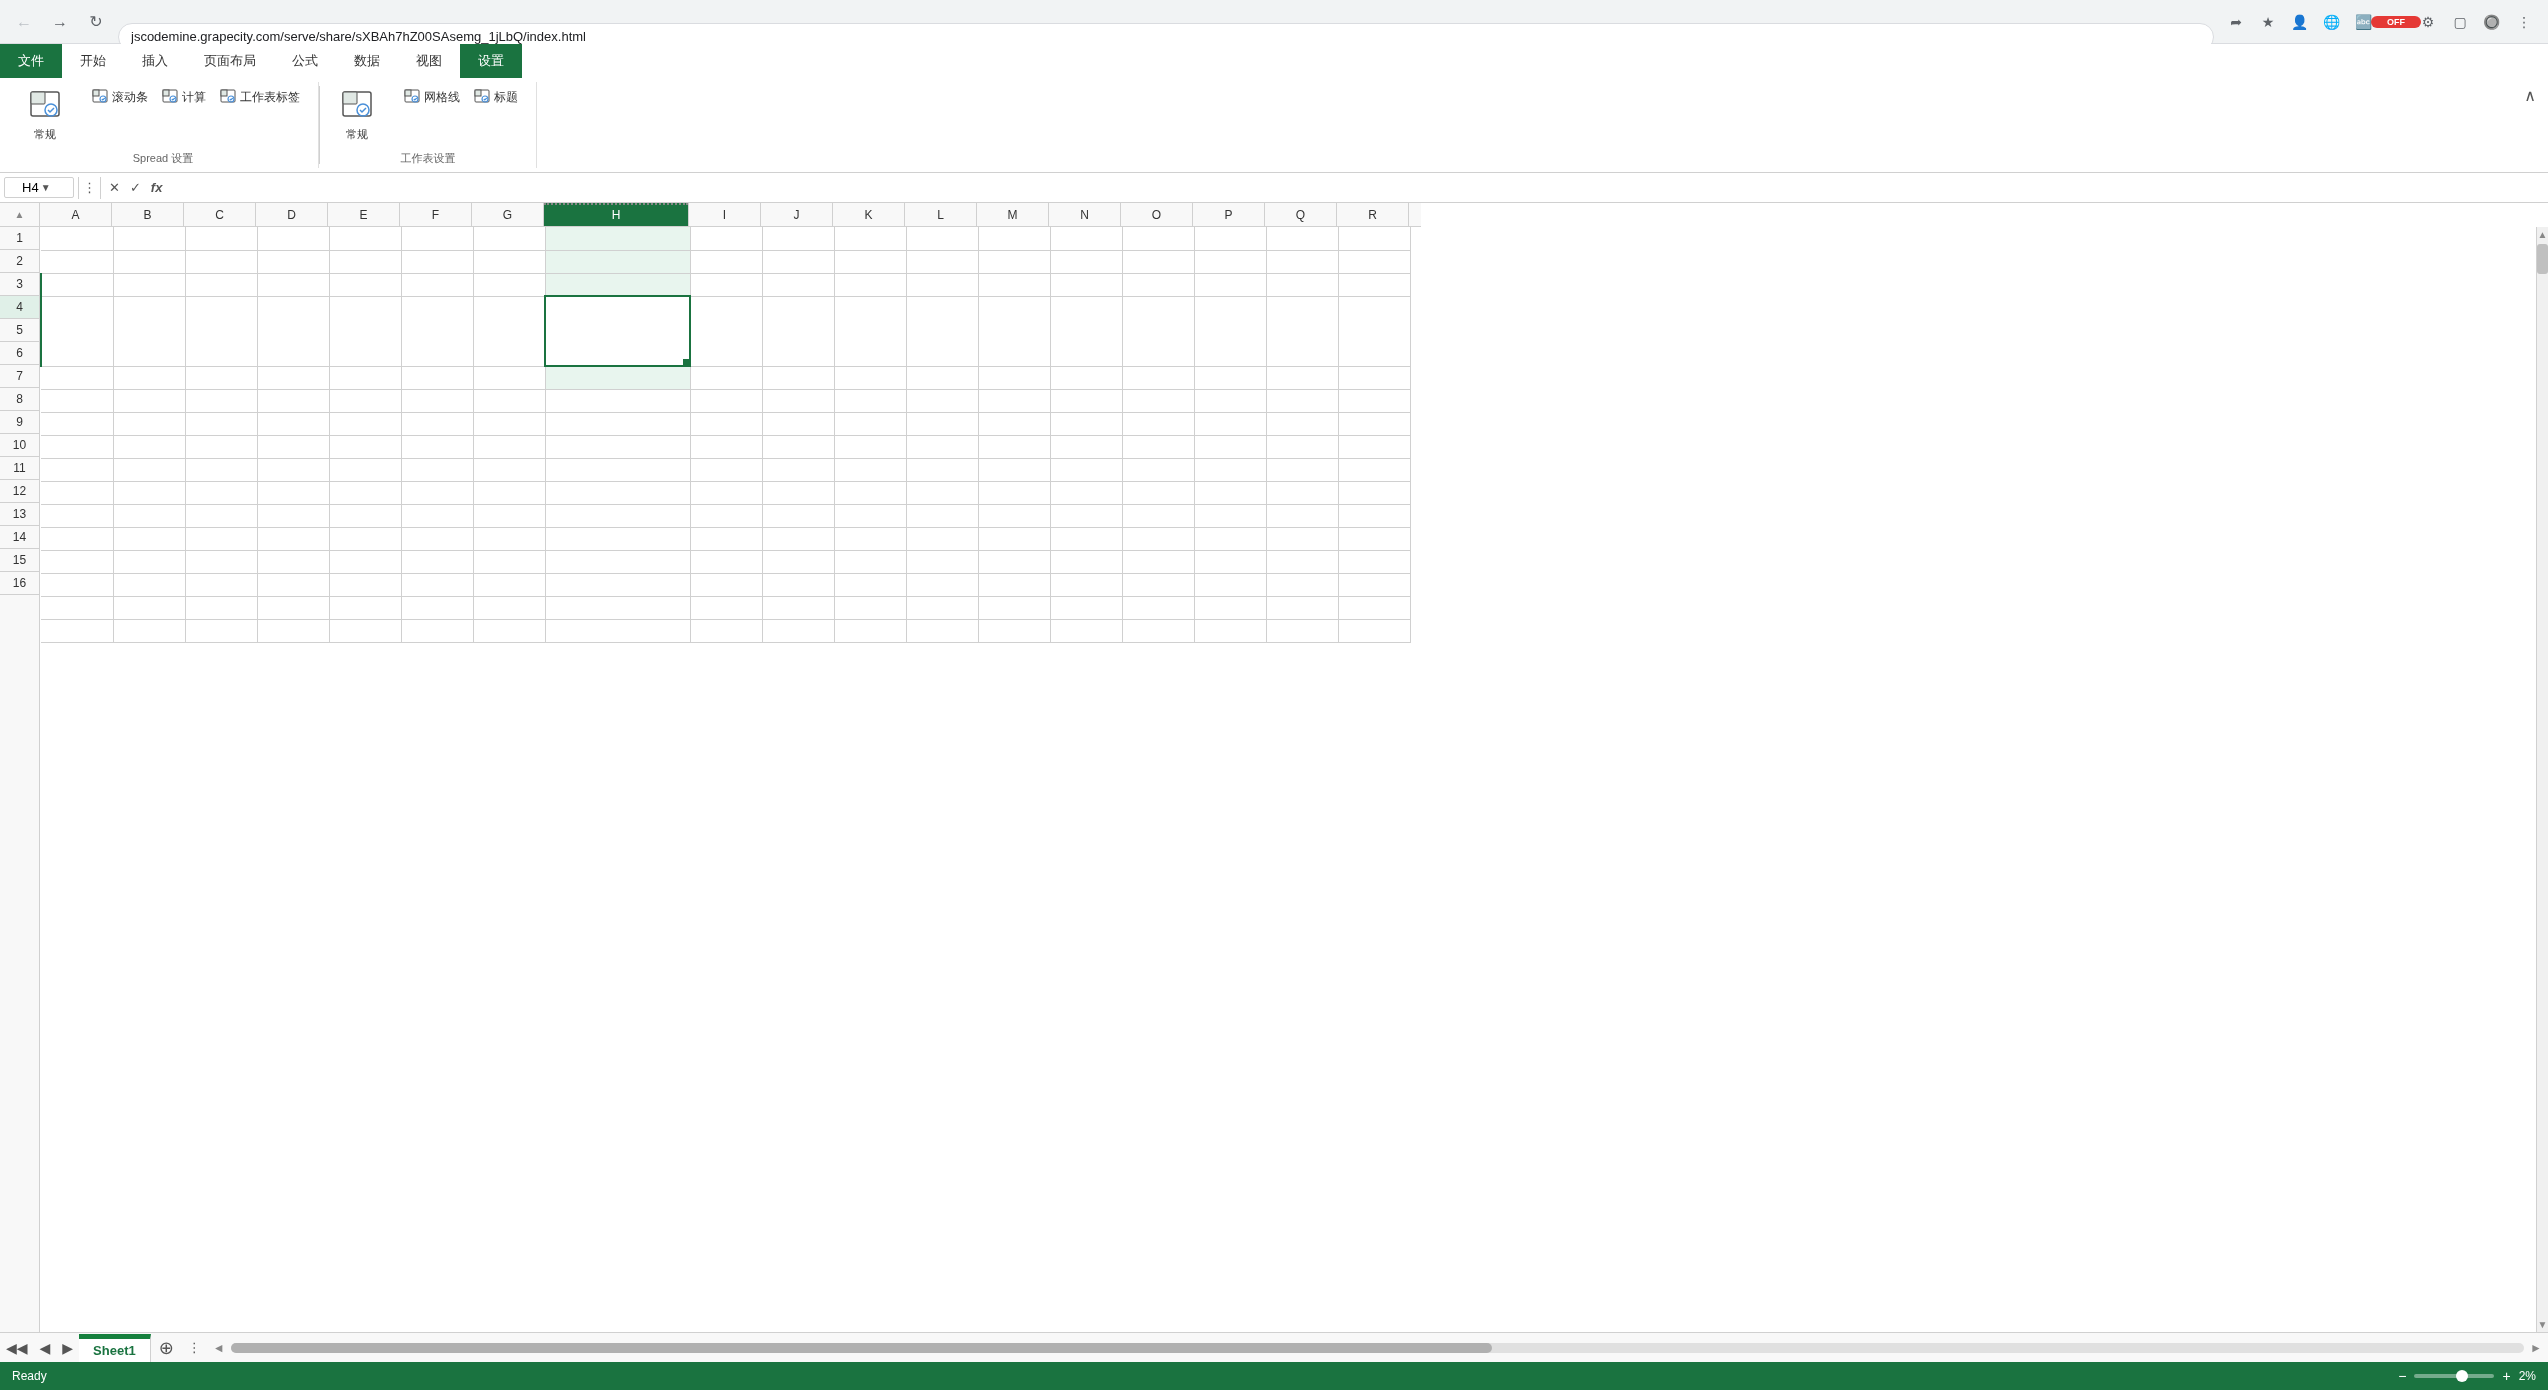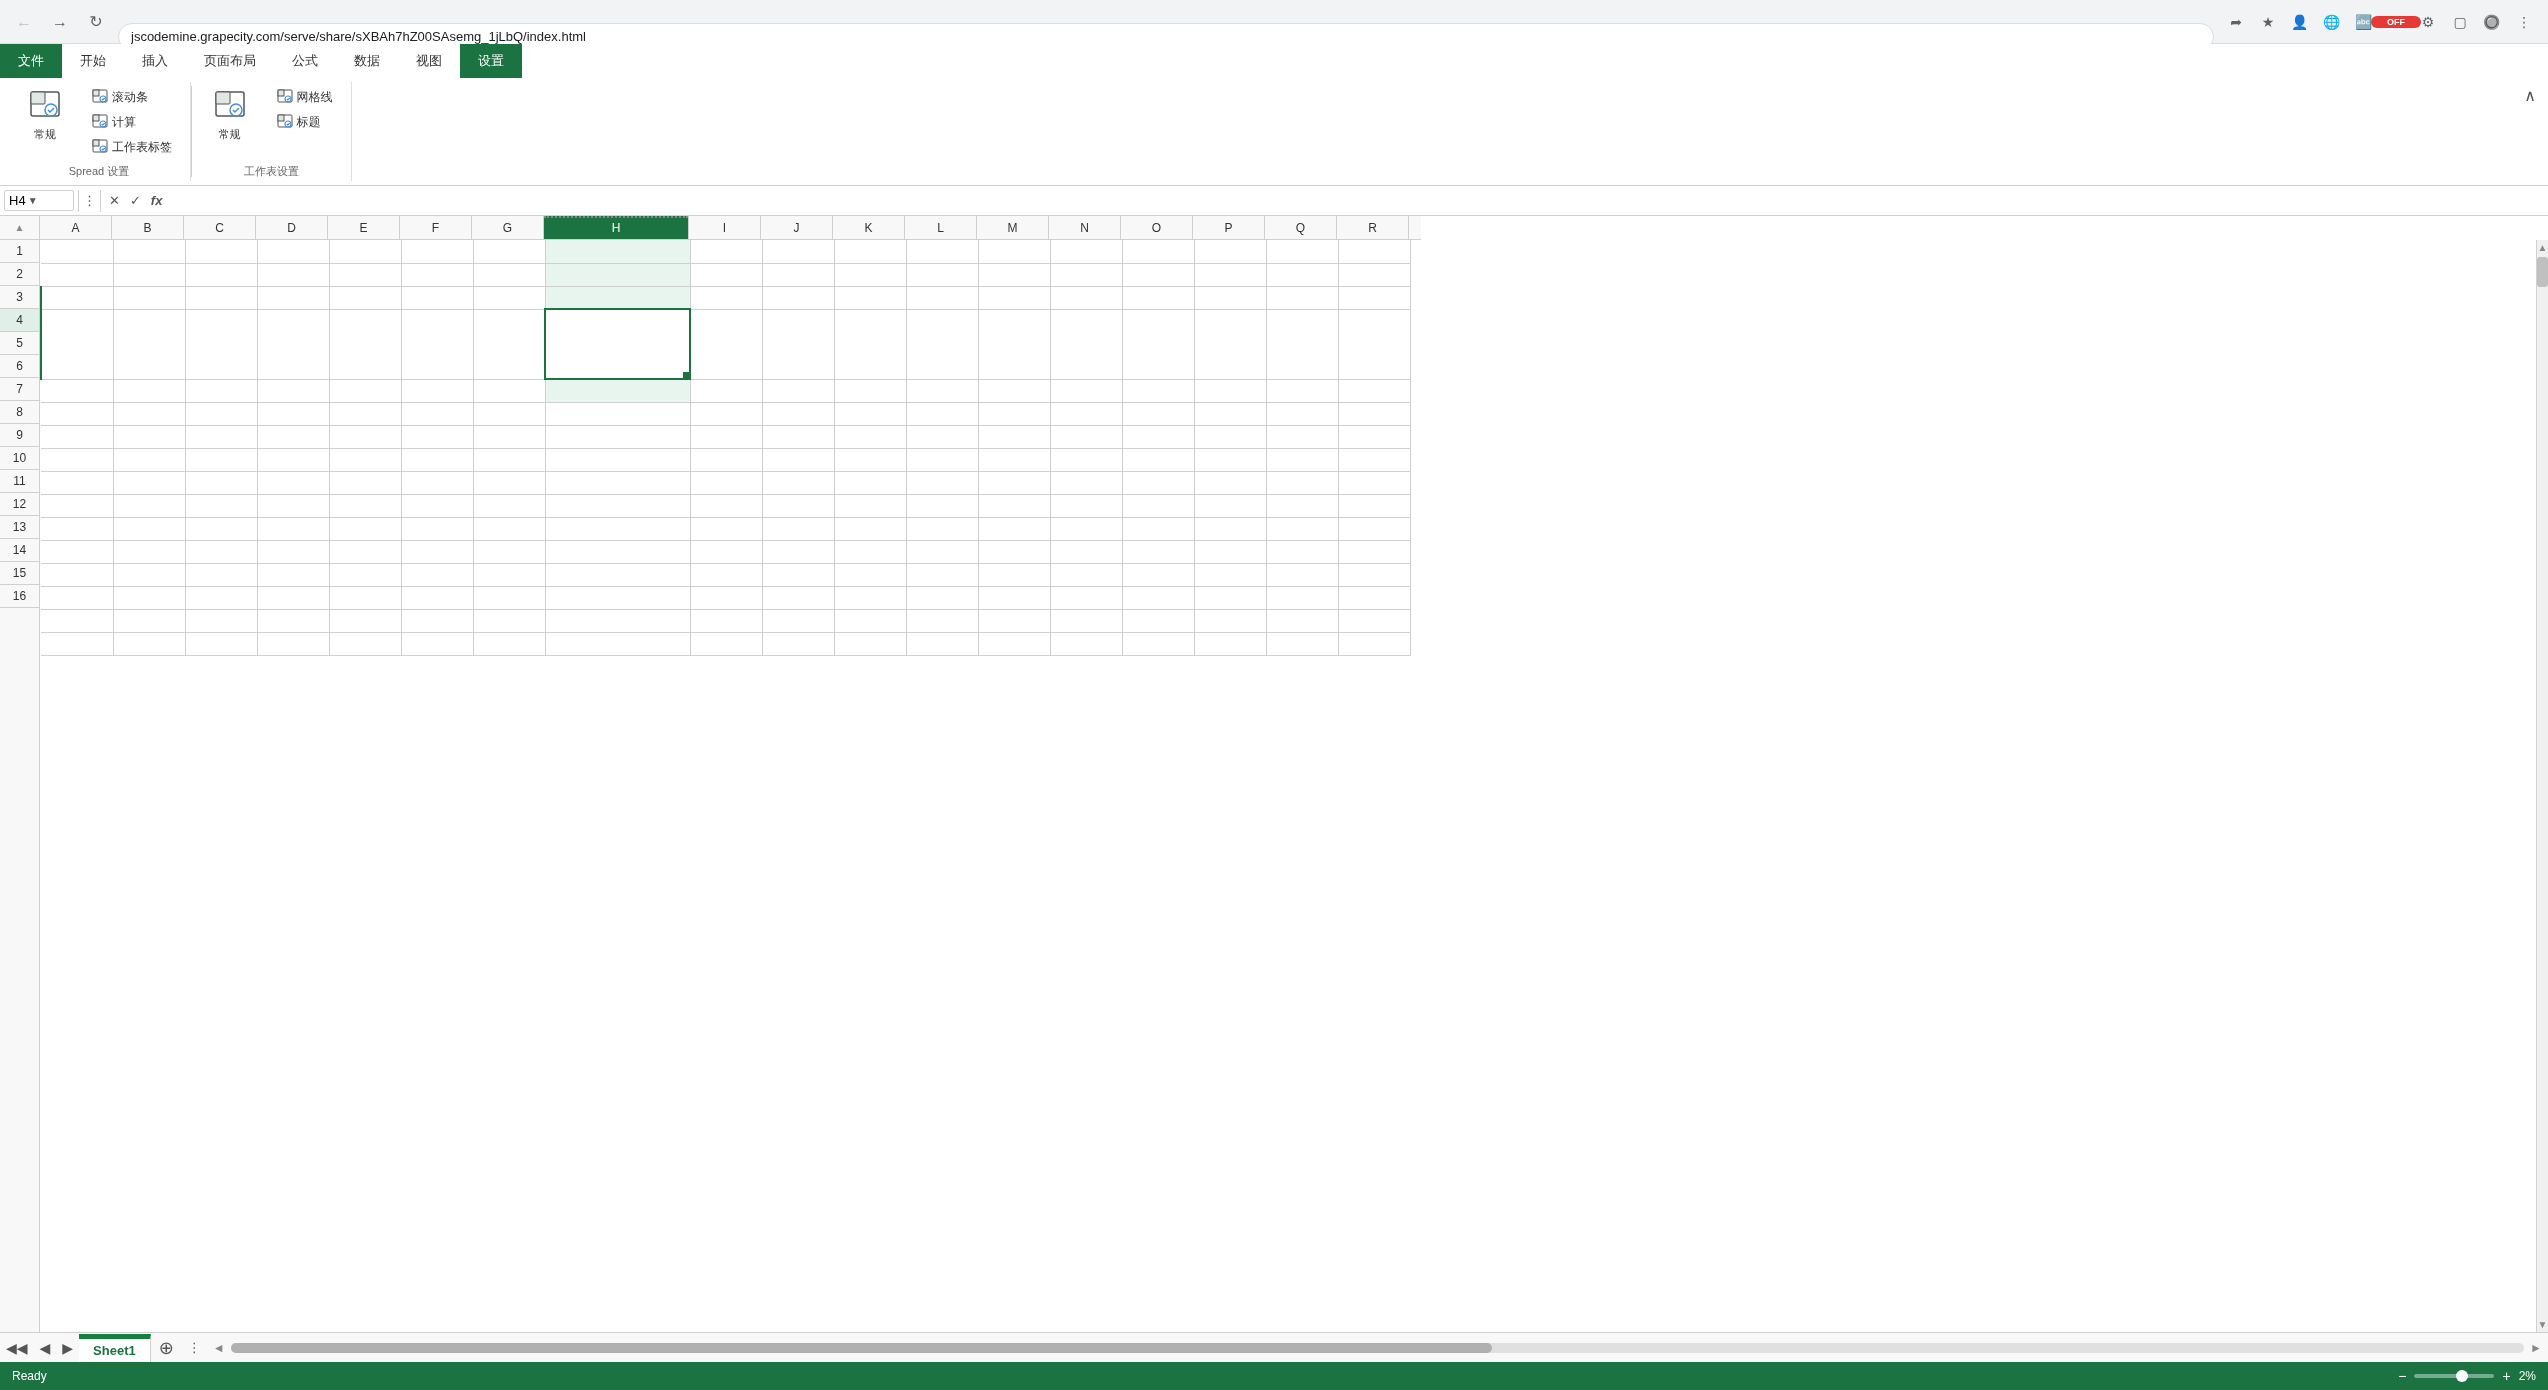--- a/index.html
+++ b/index.html
@@ -51,31 +51,31 @@
     .ribbon-group-content { display: flex; align-items: center; gap: 6px; flex: 1; }
     .ribbon-btn-large {
       display: flex; flex-direction: column; align-items: center; justify-content: center; padding: 4px 8px; cursor: pointer; border: none; background: transparent; border-radius: 3px; min-width: 50px;
     }
     .ribbon-btn-large .icon { font-size: 28px; color: #555; margin-bottom: 2px; }
     .ribbon-btn-large .label { font-size: 11px; color: #333; }
     .ribbon-btn-small {
       display: flex; align-items: center; gap: 4px; padding: 3px 6px; cursor: pointer; border: none; background: transparent; border-radius: 3px; font-size: 12px; color: #333; white-space: nowrap;
     }
     .ribbon-btn-small .icon { font-size: 14px; color: #555; }
-    .ribbon-small-col { display: flex; flex-direction: column; gap: 2px; }
+    .ribbon-small-col { display: flex; flex-direction: row; gap: 2px; }
 
     
     .collapse-arrow { margin-left: auto; padding: 4px; font-size: 16px; color: #555; cursor: pointer; display: flex; align-items: flex-start; }
 
     
     .formula-bar {
       display: flex; align-items: center; border-bottom: 1px solid #d0d0d0; padding: 2px 4px; height: 30px; flex-shrink: 0;
     }
     .cell-ref-box {
-      display: flex; align-items: center; border: 1px solid #d0d0d0; border-radius: 2px; padding: 2px 4px; min-width: 70px; font-size: 13px;
+      display: flex; align-items: center; border: 1px solid #d0d0d0; border-radius: 2px; padding: 2px 17px; min-width: 70px; font-size: 13px;
     }
     .cell-ref-dropdown { font-size: 10px; color: #555; cursor: pointer; padding: 0 2px; }
     .formula-bar-sep { width: 1px; background: #d0d0d0; margin: 2px 4px; height: 22px; }
     .formula-bar-btns { display: flex; gap: 2px; align-items: center; font-size: 13px; color: #555; }
     .formula-bar-btns span { cursor: pointer; padding: 2px 4px; }
     .fx-btn { font-style: italic; font-weight: bold; color: #555; }
     .formula-input { flex: 1; border: none; outline: none; font-size: 13px; padding: 0 6px; }
 
     
     .spreadsheet { display: flex; flex-direction: column; flex: 1; overflow: hidden; }

